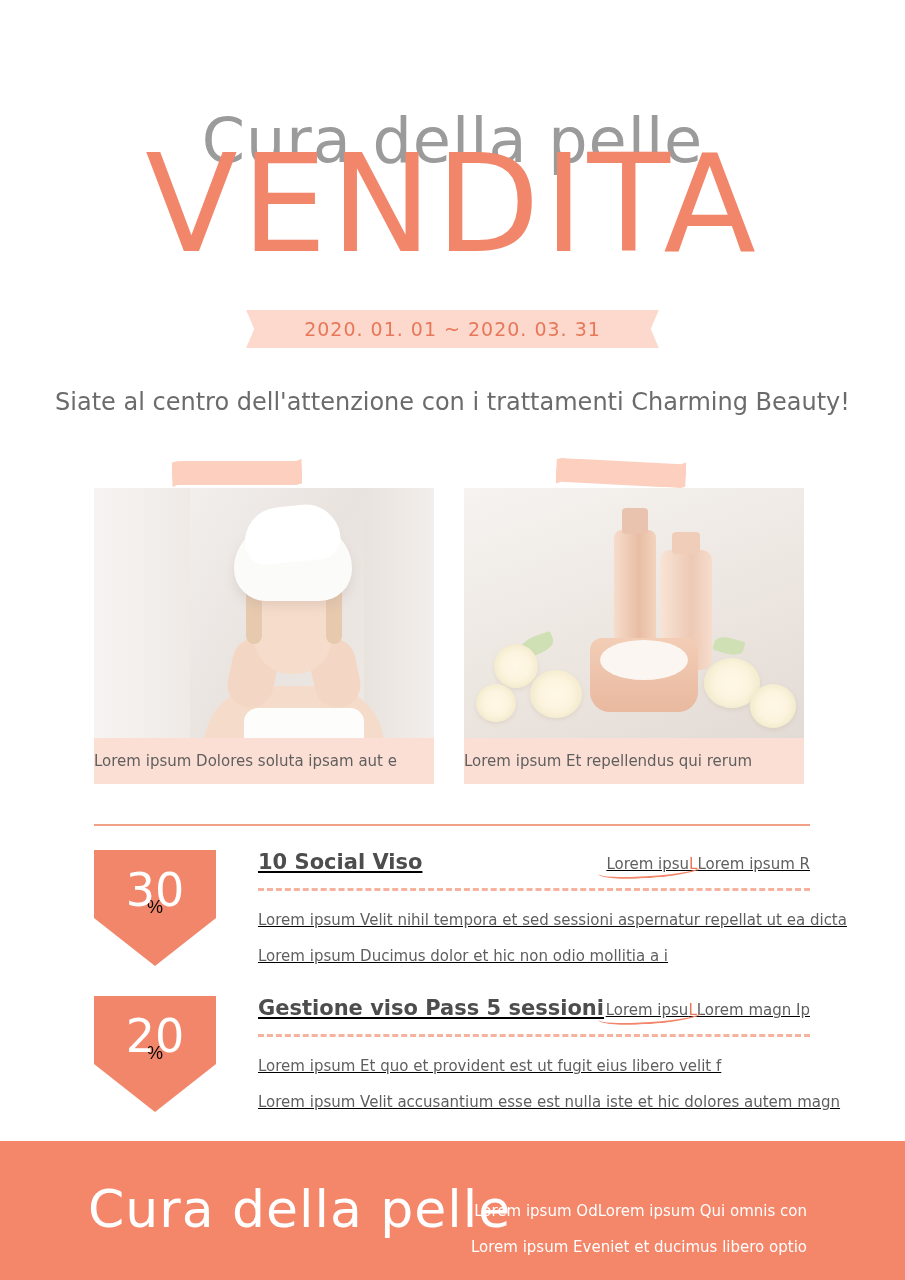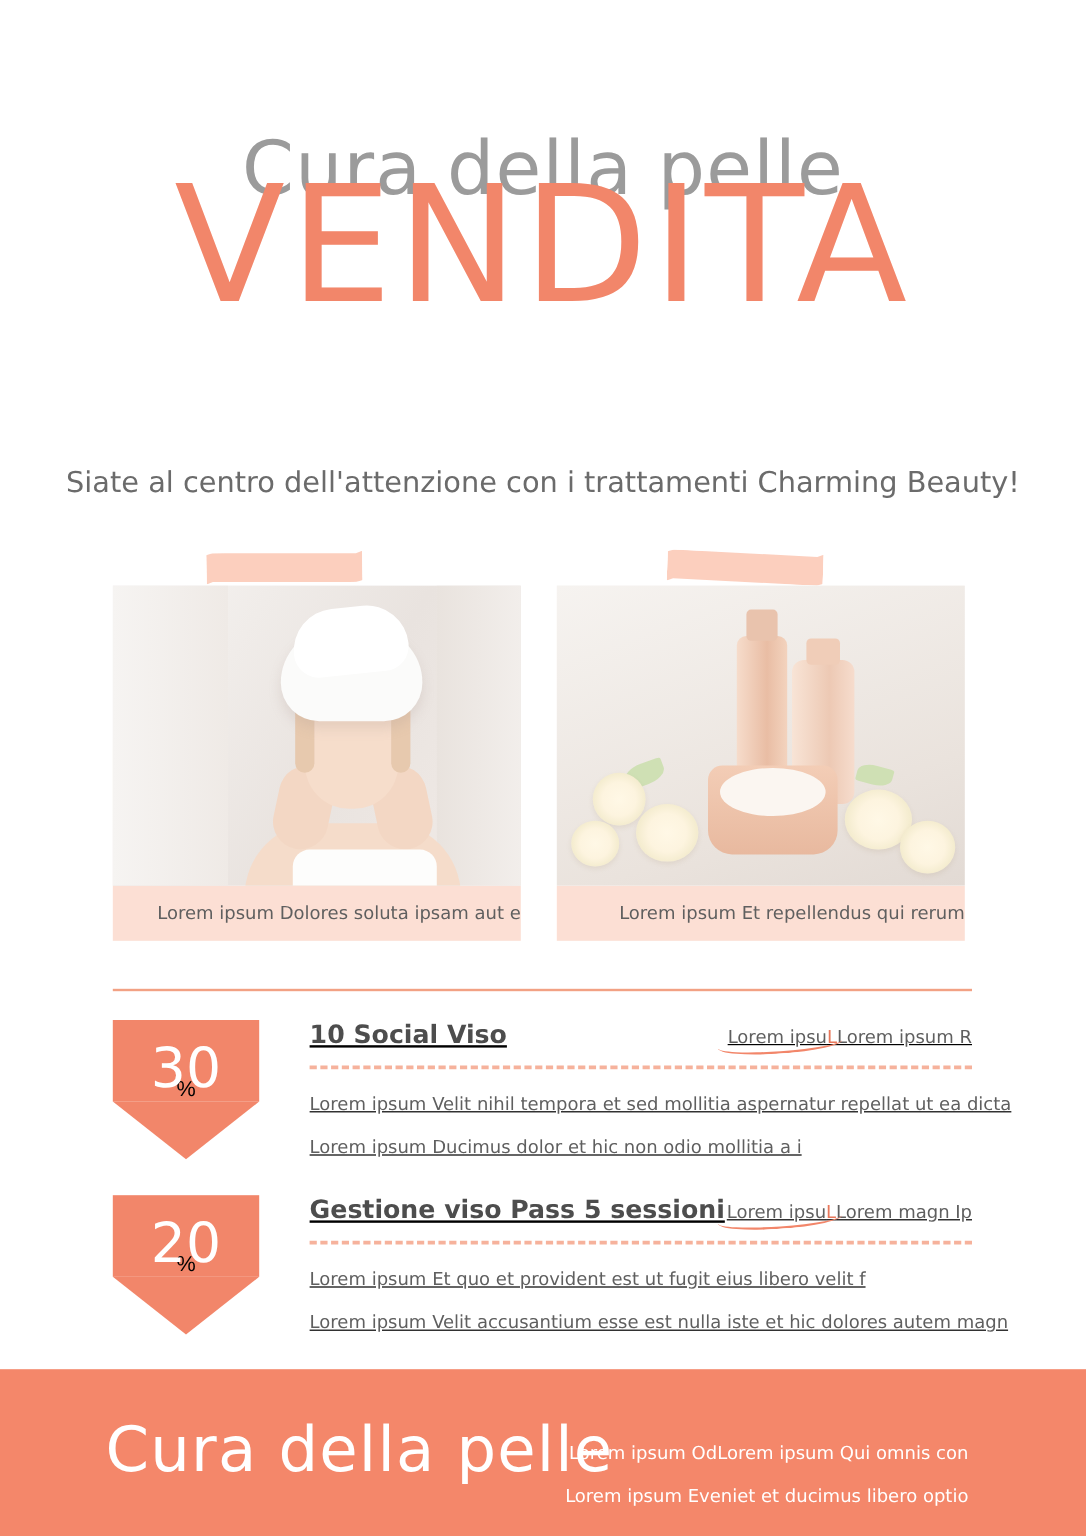--- a/index.html
+++ b/index.html
@@ -272,21 +272,21 @@
     position: absolute; background: #cfe0b4; border-radius: 50% 10% 50% 10%;
   }
   .photo-b .l1 { left: 56px; top: 148px; width: 34px; height: 18px; transform: rotate(-20deg); }
   .photo-b .l2 { left: 250px; top: 150px; width: 30px; height: 16px; transform: rotate(15deg); }
 
   .caption {
     width: 340px;
     background: #fcdfd4;
     color: #5f5f5f;
     font-size: 15px;
-    text-align: right;
+    text-align: left;
     padding: 14px 0;
     font-family: "DejaVu Sans", sans-serif;
     box-sizing: border-box;
   }
 
   
   .divider {
     position: absolute;
     top: 824px;
     left: 94px;
@@ -422,20 +422,23 @@
 </head>
 <body>
 
 <div class="page">
 
   <div class="title-block">
     <div class="subtitle-top">Cura della pelle</div>
     <div class="main-title">VENDITA</div>
   </div>
 
+  <div class="ribbon-wrap">
+    <div class="ribbon">2020. 01. 01 ~ 2020. 03. 31</div>
+  </div>
 
   <div class="lead">Siate al centro dell'attenzione con i trattamenti Charming Beauty!</div>
 
   <div class="cards">
 
     <div class="card left">
       <div class="tape"></div>
       <div class="photo photo-a">
         <div class="bg-wall"></div>
         <div class="blurL"></div>
@@ -488,21 +491,21 @@
         </div>
         <div class="tip"></div>
       </div>
       <div class="offer-body">
         <div class="offer-head">
           <span class="offer-title">10 Social Viso</span>
           <span class="offer-note"><span>Lorem ipsu</span><span class="hl">L</span><span>Lorem ipsum R</span></span>
           <span class="swoosh"></span>
         </div>
         <div class="dashes"></div>
-        <div class="offer-line">Lorem ipsum Velit nihil tempora et sed mollitia aspernatur repellat ut ea dicta</div>
+        <div class="offer-line">Lorem ipsum Velit nihil tempora et sed sessioni aspernatur repellat ut ea dicta</div>
         <div class="offer-line">Lorem ipsum Ducimus dolor et hic non odio mollitia a i</div>
       </div>
     </div>
 
     <div class="offer" style="margin-top:14px;">
       <div class="arrow">
         <div class="body">
           <span class="num">20</span>
             <span class="pct">%</span>
         </div>

